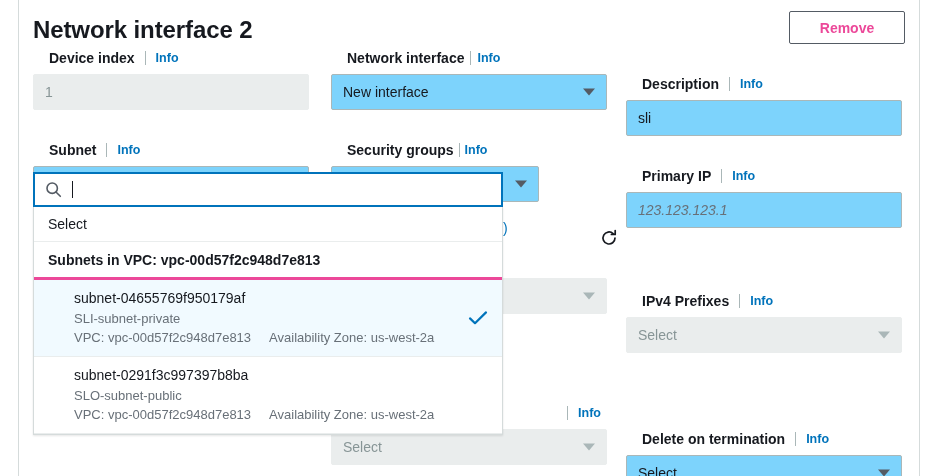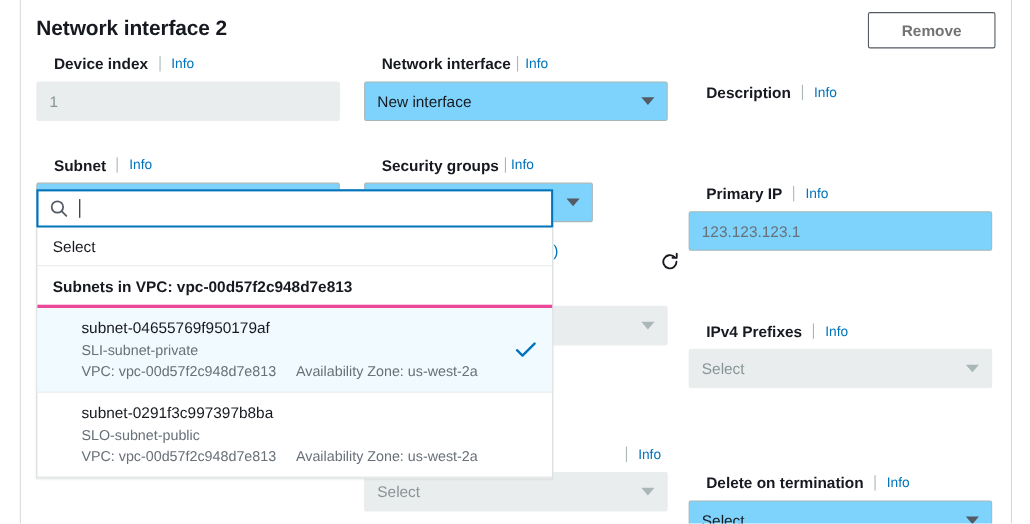--- a/index.html
+++ b/index.html
@@ -17,27 +17,27 @@
   
   .frame-left  { position:absolute; left:18px;  top:0; width:1px; height:476px; background:#d5dbdb; }
   .frame-right { position:absolute; left:919px; top:0; width:1px; height:476px; background:#d5dbdb; }
 
   .content { position: absolute; left: 33px; top: 0; width: 872px; height: 476px; }
 
   
   .hdr { position:absolute; left:0; top:14px; width:872px; height:32px; }
   .hdr-title {
     position:absolute; left:0; top:2px;
-    font-size:19px; font-weight:bold; color:#16191f; letter-spacing:-0.1px;
+    font-size:24px; font-weight:bold; color:#16191f; letter-spacing:-0.1px;
   }
   .btn-remove {
     position:absolute; right:0; top:-3px;
     width:116px; height:33px;
     border:1px solid #545b64; border-radius:2px;
-    background:#ffffff; color:#737373;
+    background:#ffffff; color:#ec4899;
     font-family:"Liberation Sans", sans-serif; font-size:14px; font-weight:bold;
     cursor:pointer; padding:0;
   }
   .col-1 { left:0;   width:276px; }
   .col-2 { left:298px; width:276px; }
   .col-3 { left:593px; width:276px;margin-top:26px; }
 
   
   .field { position:absolute; width:276px; }
   .flabel {
@@ -45,40 +45,40 @@
     height:20px; margin-bottom:6px;
     font-size:14px; font-weight:bold; color:#16191f;
     white-space:nowrap;
   }
   .flabel .lbl-txt { font-weight:bold;padding-left:16px; }
   .flabel .divider {
     display:inline-block; width:1px; height:14px;
     background:#aab7b8; margin:0 10px;
   }
   .flabel .info {
-    color:#0073bb; font-size:12.5px; font-weight:normal; cursor:pointer;
+    color:#0073bb; font-size:12.5px; font-weight:bold; cursor:pointer;
   }
   .flabel.tight .divider { margin:0 6px; }
 
   .control {
     position:relative;
     height:36px;
     border:1px solid #aab7b8;
     border-radius:2px;
     background:#7dd3fc;
     display:flex; align-items:center;
     padding:0 11px;
     font-size:14px; color:#16191f;
     white-space:nowrap; overflow:hidden;
   }
   .control.disabled {
     background:#eaeded; border-color:#eaeded; color:#879596;
   }
   .control.readonly-input { background:#eaeded; border-color:#eaeded; color:#879596; }
-  .control .placeholder { color:#687078; }
+  .control .placeholder { color:#687078; font-style:italic; }
   .control.disabled .placeholder { color:#879596; font-style:normal; }
 
   .caret {
     position:absolute; right:11px; top:50%; transform:translateY(-50%);
     width:0; height:0;
     border-left:6px solid transparent; border-right:6px solid transparent;
     border-top:7px solid #545b64;
   }
   .caret.up {
     border-top:none; border-bottom:7px solid #545b64;
@@ -198,20 +198,23 @@
       <span>New interface</span>
       <span class="caret"></span>
     </div>
   </div>
 
   <div class="field col-3" style="top:48px;">
     <div class="flabel">
       <span class="lbl-txt">Description</span>
       <span class="divider"></span>
       <span class="info">Info</span>
+    </div>
+    <div class="control">
+      <span>sli</span>
     </div>
   </div>
 
   <div class="field col-1" style="top:140px;">
     <div class="flabel">
       <span class="lbl-txt">Subnet</span>
       <span class="divider"></span>
       <span class="info">Info</span>
     </div>
     <div class="control open">

